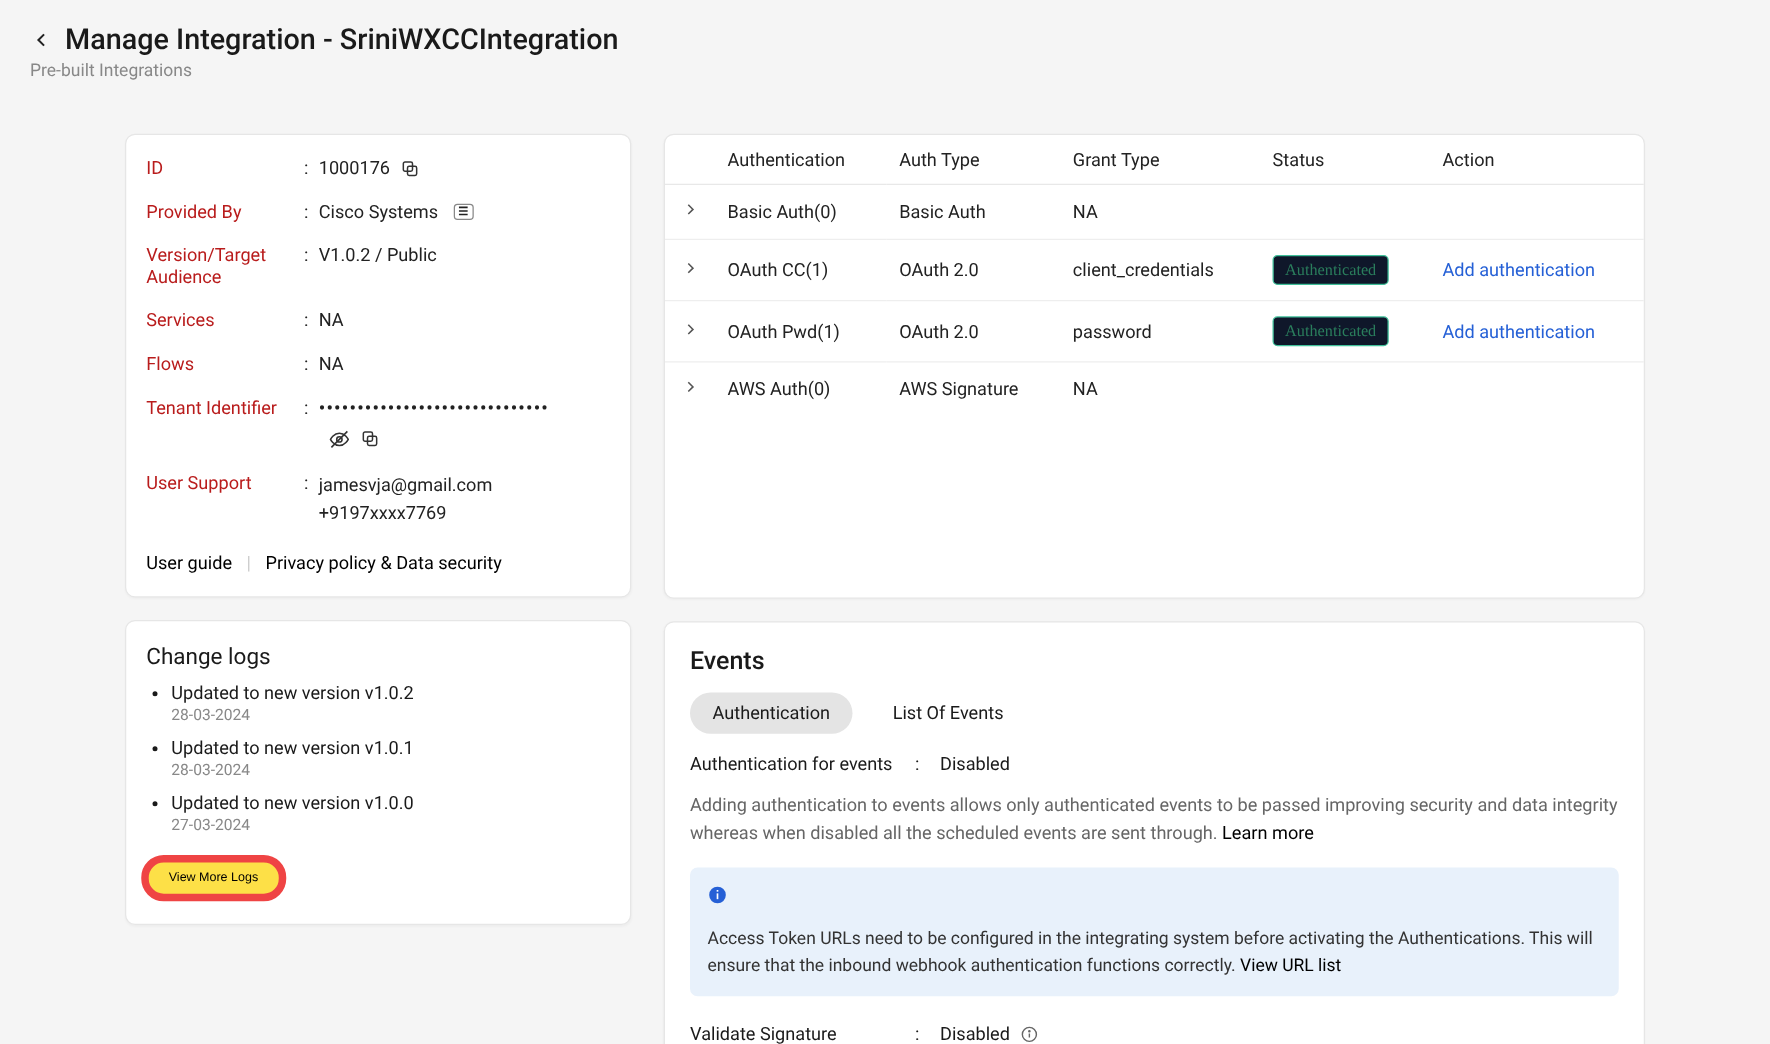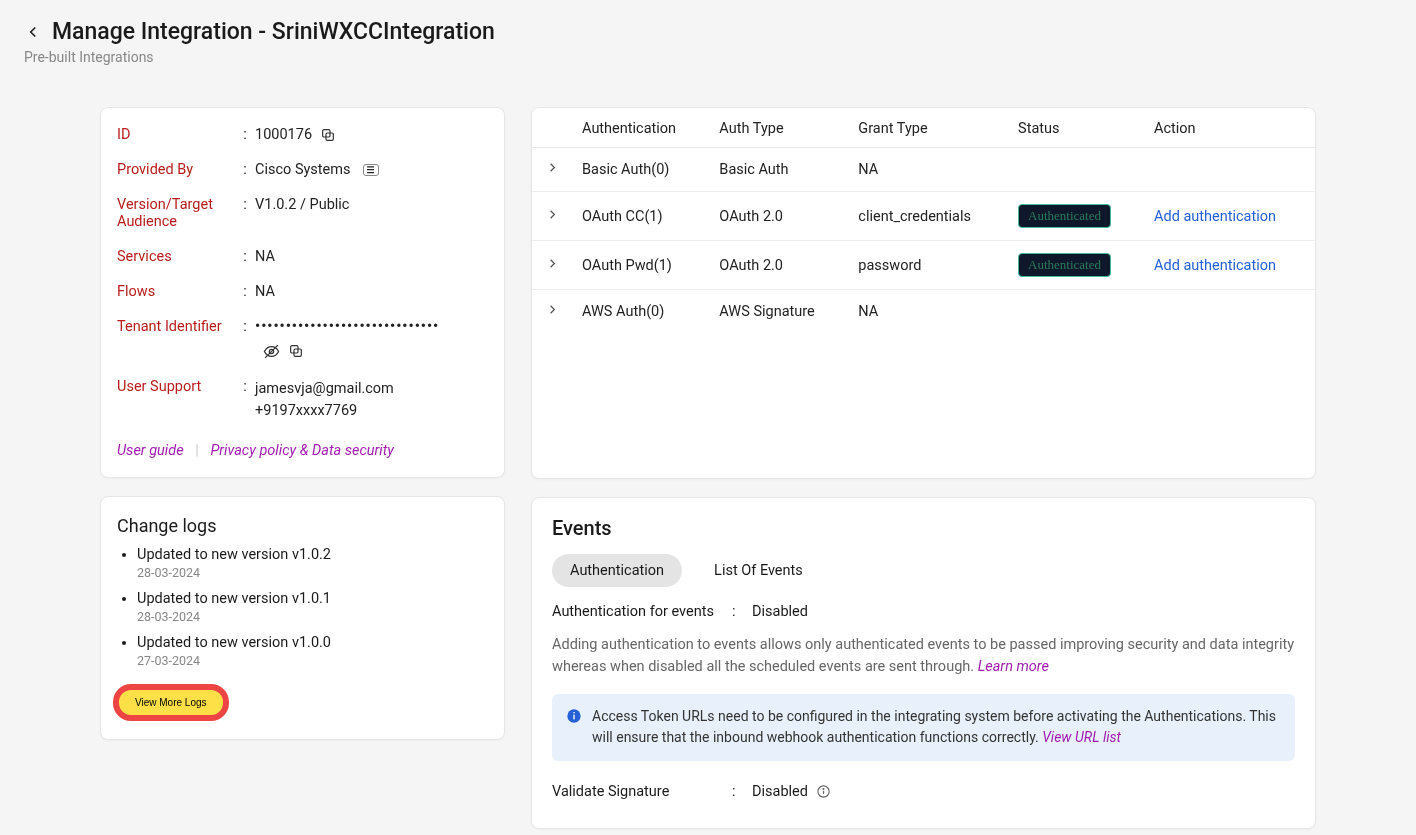--- a/index.html
+++ b/index.html
@@ -18,21 +18,21 @@
 .info-row:last-of-type { margin-bottom: 0; }
 .info-label { color: #b91c1c; }
 .info-colon { color: #222; text-align: center; }
 .info-value { color: #222; display: flex; align-items: center; gap: 8px; flex-wrap: wrap; }
 .info-value-multi { display: block; line-height: 1.5; }
 .copy-icon, .eye-icon { cursor: pointer; display: inline-flex; color: #333; }
 .badge-text { display:inline-flex; align-items:center; border:1px solid #888; border-radius:3px; font-size:9px; padding: 0 3px; font-weight:600; letter-spacing:0.3px; margin-left:4px; }
 .masked { letter-spacing: 1px; font-weight: 600; }
 .tenant-icons { display:flex; gap:8px; margin-left: 8px; }
 .links-row { margin-top: 20px; font-size: 14.5px; }
-.link { color: #a21caf; text-decoration: none; cursor: pointer; font-style: italic; }
+.link { color: #000000; text-decoration: none; cursor: pointer; }
 .links-row .sep { color: #ccc; margin: 0 8px; }
 .changelog-card { padding: 16px 12px 18px 12px; }
 .changelog-title { font-size: 18px; font-weight: 400; margin: 2px 0 10px 4px; }
 .log-list { list-style: disc; padding-left: 24px; }
 .log-item { margin-bottom: 10px; }
 .log-text { font-size: 14.5px; }
 .log-date { color: #888; font-size: 12.5px; margin-top: 2px; }
 .view-more-btn { margin-top: 6px; background: #fde047; border: 6px solid #ef4444; border-radius: 18px; padding: 7px 16px; font-size: 10px; cursor: pointer; }
 .auth-card { padding: 0; }
 .auth-table { width: 100%; border-collapse: collapse; }
@@ -46,21 +46,21 @@
 .status-badge { display: inline-block; border: 1px solid #3fbf99; background: #0f172a; color: #2a7d5c; border-radius: 4px; padding: 3px 9px; font-size: 13px; font-family: Liberation Serif, serif; }
 .action-link { color: #2560d6; cursor: pointer; font-size: 14.5px; }
 .auth-card-inner { min-height: 370px; padding-bottom: 10px;}
 .events-card { padding: 18px 20px 28px; }
 .events-title { font-size: 20px; font-weight: 500; margin-bottom: 14px; }
 .tabs { display: flex; gap: 14px; margin-bottom: 16px; }
 .tab { padding: 8px 18px; border-radius: 20px; cursor: pointer; font-size: 14.5px; background: transparent; }
 .tab.active { background: #e4e4e4; }
 .kv-row { display: grid; grid-template-columns: 180px 20px 1fr; align-items: center; font-size: 14.5px; margin-bottom: 14px; }
 .desc-text { color: #666; font-size: 14.5px; line-height: 1.5; margin-bottom: 16px; }
-.info-alert { background: #e8f1fb; border-radius: 6px; padding: 12px 14px; display: flex; gap: 10px; align-items: flex-start; font-size: 14px; color: #333; line-height:1.55; }
+.info-alert { background: #e8f1fb; border-radius: 6px; padding: 12px 14px; display: flex; gap: 10px; align-items: flex-start; font-size: 14px; color: #333; line-height:1.55;flex-direction:column; }
 .info-alert-icon { flex-shrink:0; color:#2560d6; margin-top:2px; }
 .icon-circle { display:inline-flex; cursor:pointer; color:#666; }
 </style>
 </head>
 <body>
 
 <div class="page">
   <div class="header">
     <span class="back-icon">
       <svg width="18" height="18" viewBox="0 0 24 24" fill="none" stroke="#222" stroke-width="2.2">

